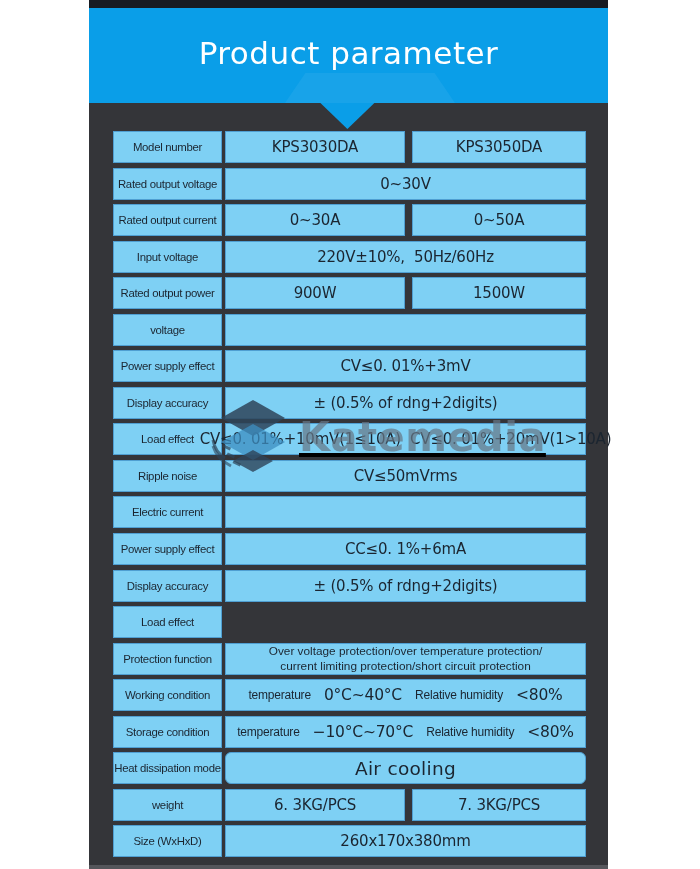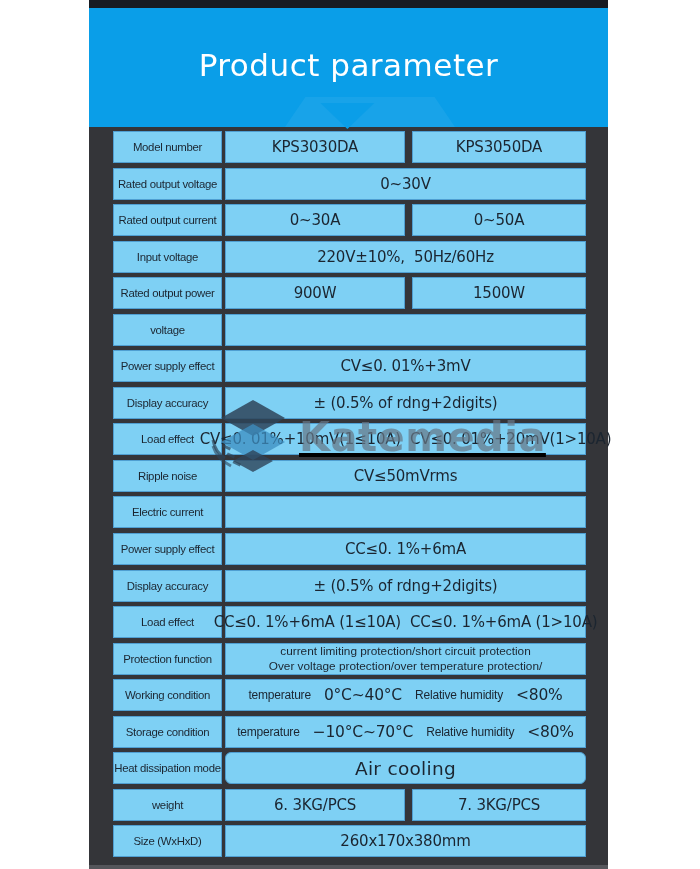--- a/index.html
+++ b/index.html
@@ -2,21 +2,21 @@
 <html><head>
 <meta charset="utf-8">
 <style>
   html,body{margin:0;padding:0;}
   body{
     width:700px;height:869px;background:#ffffff;position:relative;overflow:hidden;
     font-family:"Liberation Sans",sans-serif;
   }
   .panel{position:absolute;left:89px;top:0;width:519px;height:869px;background:#343539;}
   .topbar{height:8px;background:#171b22;}
-  .banner{position:relative;height:119px;background:#0a9ee8;display:flex;align-items:center;justify-content:center;}
+  .banner{position:relative;height:95px;background:#0a9ee8;display:flex;align-items:center;justify-content:center;}
   .glow{position:absolute;left:196px;bottom:0;width:170px;height:30px;
         background:rgba(255,255,255,0.06);clip-path:polygon(12% 0,88% 0,100% 100%,0 100%);}
   .title{color:#ffffff;font-size:31px;font-weight:500;letter-spacing:.5px;margin-top:-6px;
          font-family:"DejaVu Sans","Liberation Sans",sans-serif;}
   .notch{position:absolute;left:50%;top:103px;transform:translateX(-53%);width:0;height:0;
          border-left:27px solid transparent;border-right:27px solid transparent;border-top:26px solid #0a9ee8;}
   .bottomstrip{position:absolute;left:0;bottom:0;width:100%;height:4px;background:#55565b;}
 
   .spec-table{position:absolute;left:24px;top:131px;width:475px;}
   .row{display:grid;grid-template-columns:109px 361px;column-gap:3px;height:32px;margin-bottom:4.55px;}
@@ -127,28 +127,25 @@
         </div>
       </div>
       <div class="row">
         <div class="cell label">Display accuracy</div>
         <div class="values single">
           <div class="cell value">± (0.5% of rdng+2digits)</div>
         </div>
       </div>
       <div class="row">
         <div class="cell label">Load effect</div>
-        <div class="values single">
-          <div class="cell value">CC≤0. 1%+6mA (1≤10A)  CC≤0. 1%+6mA (1&gt;10A)</div>
-        </div>
       </div>
       <div class="row">
         <div class="cell label">Protection function</div>
         <div class="values single">
-          <div class="cell value lines"><div class="line">current limiting protection/short circuit protection</div><div class="line">Over voltage protection/over temperature protection/</div></div>
+          <div class="cell value lines"><div class="line">Over voltage protection/over temperature protection/</div><div class="line">current limiting protection/short circuit protection</div></div>
         </div>
       </div>
       <div class="row">
         <div class="cell label">Working condition</div>
         <div class="values single">
           <div class="cell value parts"><span class="small">temperature</span><span class="large">0°C~40°C</span><span class="small">Relative humidity</span><span class="large">&lt;80%</span></div>
         </div>
       </div>
       <div class="row">
         <div class="cell label">Storage condition</div>

